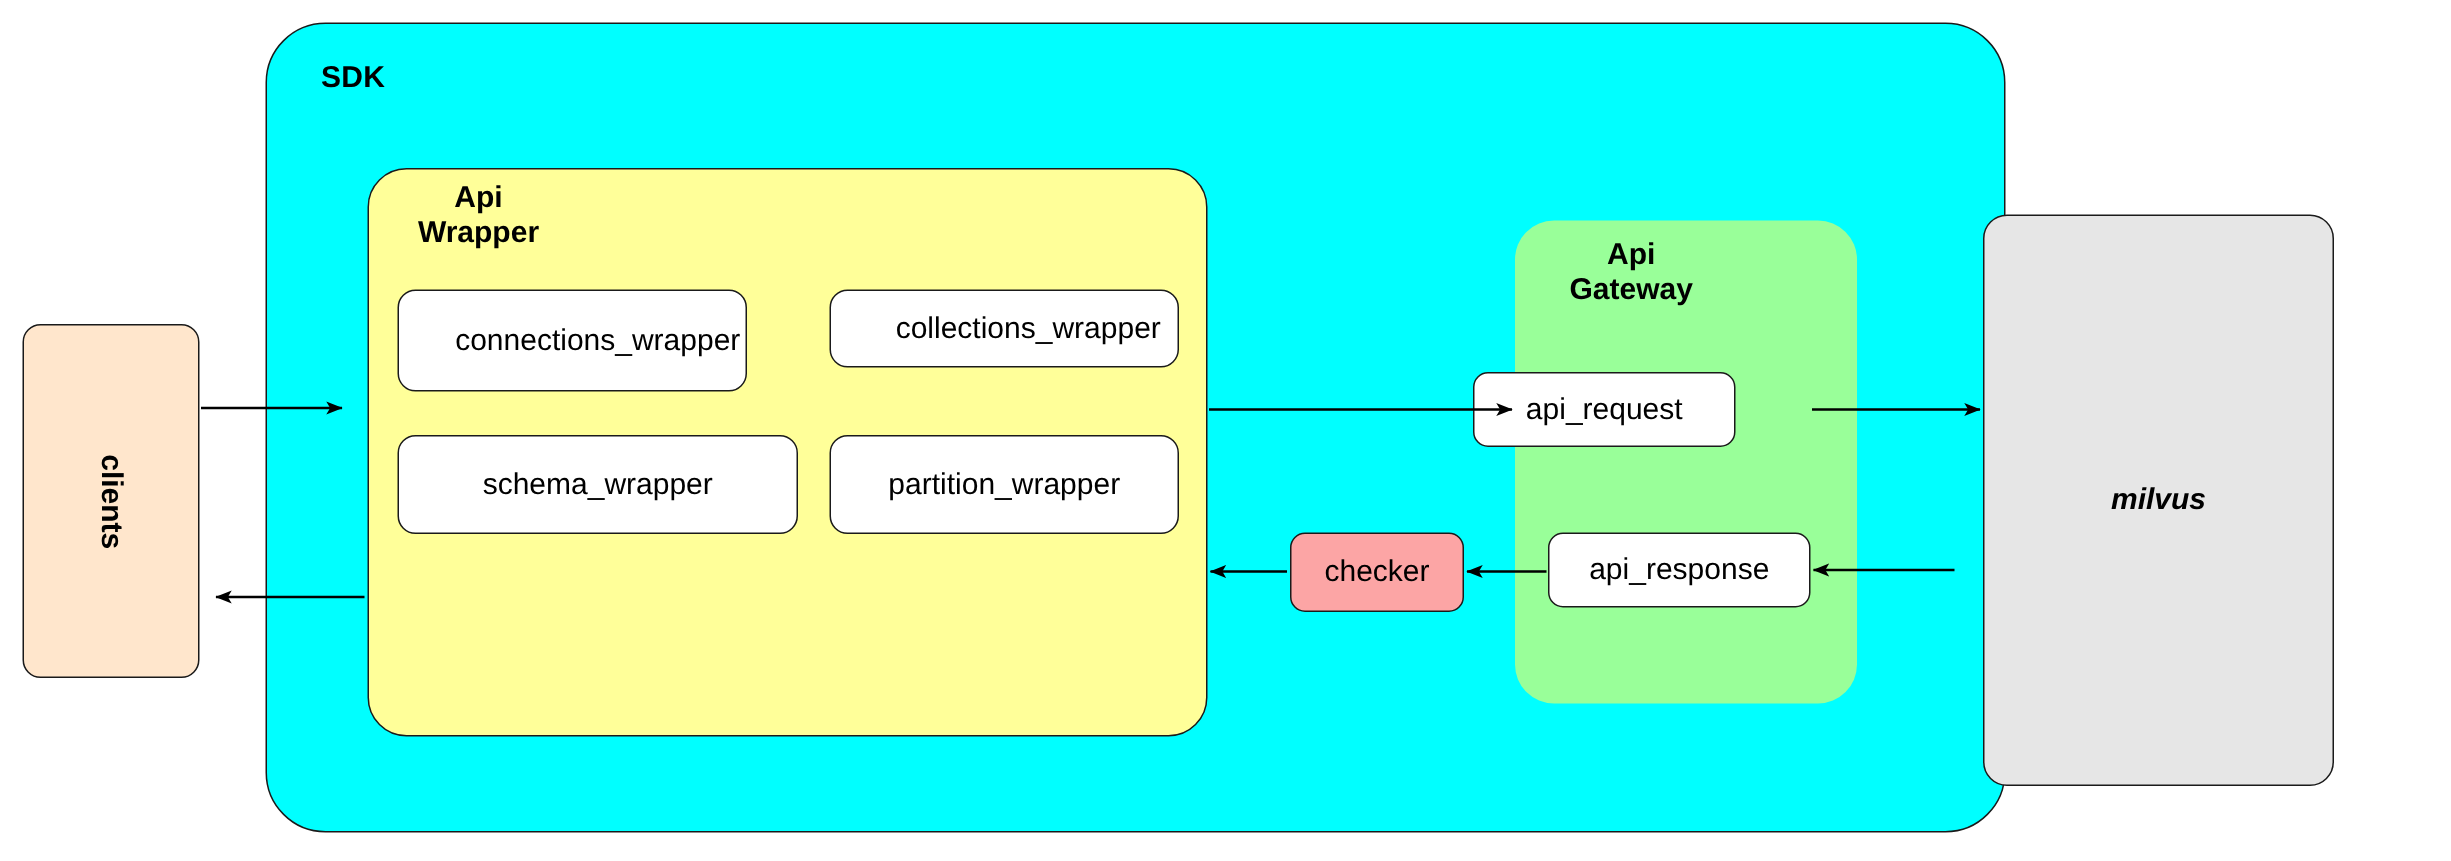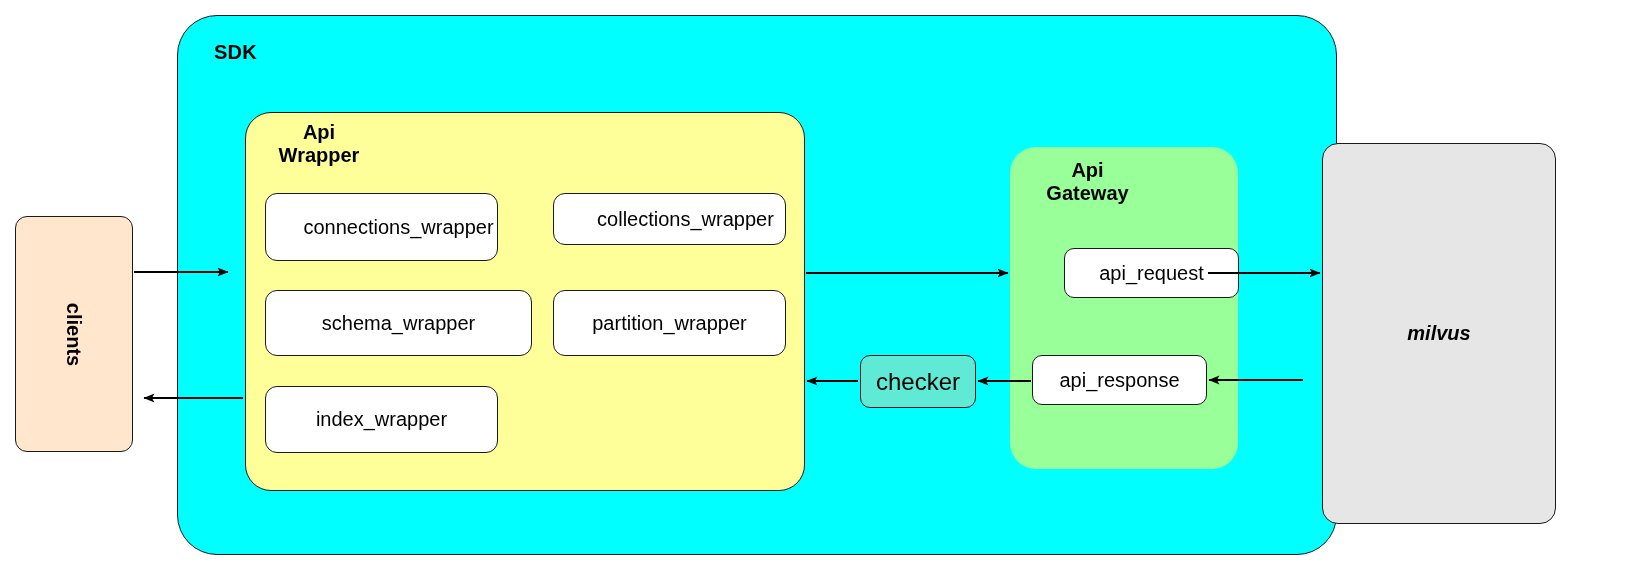--- a/index.html
+++ b/index.html
@@ -77,23 +77,23 @@
   #collections-wrapper { left: 553px; top: 193px; width: 233px; height: 52px; padding-left: 32px; }
   #schema-wrapper      { left: 265px; top: 290px; width: 267px; height: 66px; }
   #partition-wrapper   { left: 553px; top: 290px; width: 233px; height: 66px; text-align: center; }
   #index-wrapper       { left: 265px; top: 386px; width: 233px; height: 67px; }
   #utility-wrapper     { left: 553px; top: 386px; width: 233px; height: 67px; }
 
   
   #checker-box {
     left: 860px; top: 355px;
     width: 116px; height: 53px;
-    background: #5eead4;
+    background: #fca5a5;
     border-radius: 10px;
-    font-size: 24px;
+    font-size: 20px;
   }
 
   
   #api-gateway-box {
     left: 1010px; top: 147px;
     width: 228px; height: 322px;
     background: #99ff99;
     border-radius: 26px;
     border: none;
     align-items: flex-start;
@@ -102,21 +102,21 @@
   #api-gateway-label {
     position: absolute;
     left: 20px; top: 12px;
     font-size: 20px;
     font-weight: bold;
     text-align: center;
     width: 115px;
     white-space: pre-line;
   }
   #api-request-box {
-    left: 1064px; top: 248px;
+    left: 982px; top: 248px;
     width: 175px; height: 50px;
     background: #ffffff;
     border-radius: 10px;
     font-size: 20px;
   }
   #api-response-box {
     left: 1032px; top: 355px;
     width: 175px; height: 50px;
     background: #ffffff;
     border-radius: 10px;
@@ -174,23 +174,20 @@
     <span>connections_wrapper</span>
   </div>
   <div class="node leaf" id="collections-wrapper">
     <span>collections_wrapper</span>
   </div>
   <div class="node leaf" id="schema-wrapper">
     <span>schema_wrapper</span>
   </div>
   <div class="node leaf" id="partition-wrapper">
     <span>partition_wrapper</span>
-  </div>
-  <div class="node leaf" id="index-wrapper">
-    <span>index_wrapper</span>
   </div>
 
   <div class="node" id="checker-box">
     <span>checker</span>
   </div>
 
   <div class="node" id="api-gateway-box">
     <span id="api-gateway-label">Api
 Gateway</span>
   </div>

